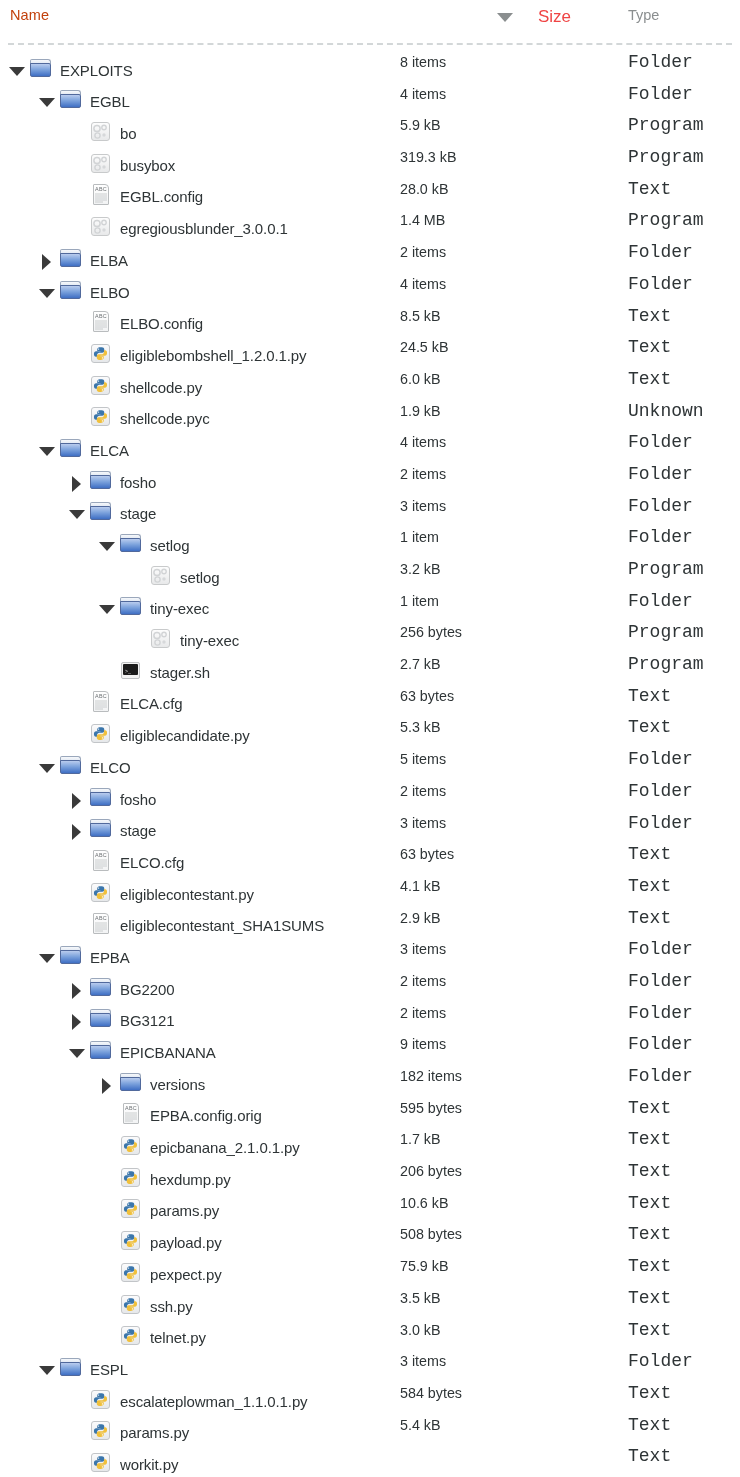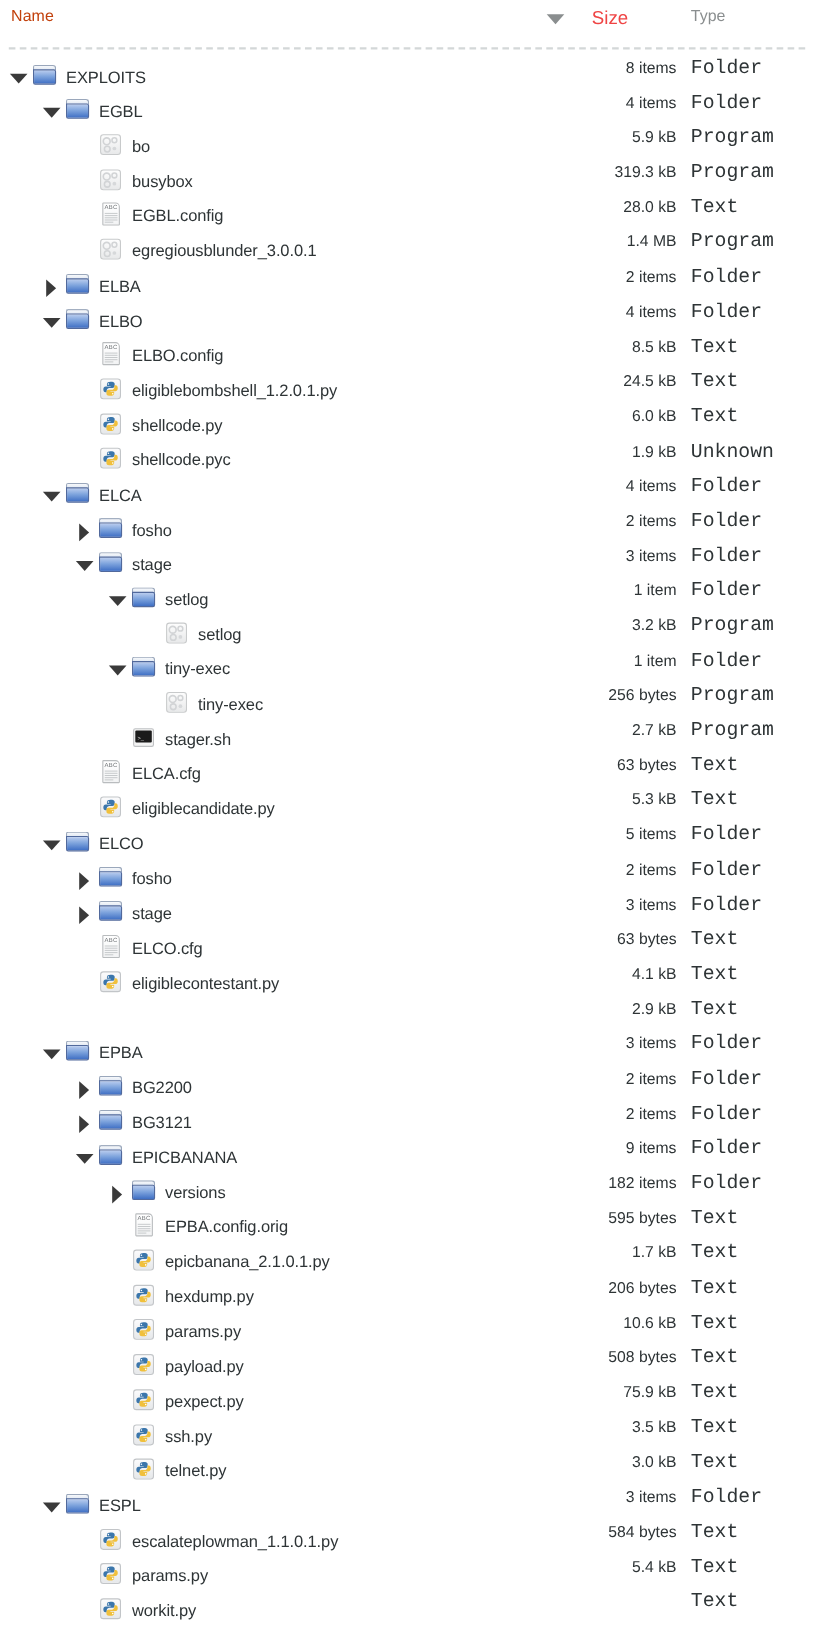--- a/index.html
+++ b/index.html
@@ -93,21 +93,20 @@
     white-space: nowrap;
     letter-spacing: -0.1px;
   }
   .row .size-cell {
     position: absolute;
     top: 0;
     left: 400px;
     width: 215px;
     height: 31.7px;
     line-height: 31.7px;
-    text-align: right;
     font-size: 14.3px;
     color: #2e3436;
     white-space: nowrap;
   }
   .row .type-cell {
     position: absolute;
     top: 0;
     left: 628px;
     height: 31.7px;
     line-height: 31.7px;
@@ -643,83 +642,99 @@
               <path d="M8.1 14.8c1.9 0 3.4-.7 3.4-2.2v-1.8H7.9v-0.5h4.8c1.4 0 2.3-1.1 2.3-2.8 0-1.7-.7-2.9-2.1-2.9h-1.2v1.8c0 1.4-1.2 2.5-2.6 2.5h-3c-1.2 0-2.1.9-2.1 2.1v1.6c0 1.3 1.1 2.2 2.5 2.2h1.6z" fill="#f0c03c"></path>
               <circle cx="10.1" cy="12.7" r="0.75" fill="#ffffff"></circle>
             </svg>
           </span>
           <span class="label">eligiblecontestant.py</span>
         </div>
         <div class="size-cell">4.1 kB</div>
         <div class="type-cell">Text</div>
       </div>
       <div class="row">
-        <div class="size-cell">2.9 kB</div>
-        <div class="type-cell">Text</div>
-      </div>
-      <div class="row">
-        <div class="name-cell" style="left:38px">
-          <span class="expander open"></span>
-          <span class="icon folder"></span>
-          <span class="label">EPBA</span>
-        </div>
-        <div class="size-cell">3 items</div>
-        <div class="type-cell">Folder</div>
-      </div>
-      <div class="row">
-        <div class="name-cell" style="left:68px">
-          <span class="expander closed"></span>
-          <span class="icon folder"></span>
-          <span class="label">BG2200</span>
-        </div>
-        <div class="size-cell">2 items</div>
-        <div class="type-cell">Folder</div>
-      </div>
-      <div class="row">
-        <div class="name-cell" style="left:68px">
-          <span class="expander closed"></span>
-          <span class="icon folder"></span>
-          <span class="label">BG3121</span>
-        </div>
-        <div class="size-cell">2 items</div>
-        <div class="type-cell">Folder</div>
-      </div>
-      <div class="row">
-        <div class="name-cell" style="left:68px">
-          <span class="expander open"></span>
-          <span class="icon folder"></span>
-          <span class="label">EPICBANANA</span>
-        </div>
-        <div class="size-cell">9 items</div>
-        <div class="type-cell">Folder</div>
-      </div>
-      <div class="row">
-        <div class="name-cell" style="left:98px">
-          <span class="expander closed"></span>
-          <span class="icon folder"></span>
-          <span class="label">versions</span>
-        </div>
-        <div class="size-cell">182 items</div>
-        <div class="type-cell">Folder</div>
-      </div>
-      <div class="row">
-        <div class="name-cell" style="left:98px">
+        <div class="name-cell" style="left:68px">
           <span class="expander none"></span>
           <span class="icon text">
             <span class="abc">ABC</span>
             <svg class="lines" viewBox="0 0 12 10" width="12" height="10">
               <g stroke="#c5c8ca" stroke-width="0.9">
                 <line x1="0" y1="1" x2="12" y2="1"></line>
                 <line x1="0" y1="3" x2="12" y2="3"></line>
                 <line x1="0" y1="5" x2="12" y2="5"></line>
                 <line x1="0" y1="7" x2="12" y2="7"></line>
                 <line x1="0" y1="9" x2="8" y2="9"></line>
               </g>
             </svg>
           </span>
+          <span class="label">eligiblecontestant_SHA1SUMS</span>
+        </div>
+        <div class="size-cell">2.9 kB</div>
+        <div class="type-cell">Text</div>
+      </div>
+      <div class="row">
+        <div class="name-cell" style="left:38px">
+          <span class="expander open"></span>
+          <span class="icon folder"></span>
+          <span class="label">EPBA</span>
+        </div>
+        <div class="size-cell">3 items</div>
+        <div class="type-cell">Folder</div>
+      </div>
+      <div class="row">
+        <div class="name-cell" style="left:68px">
+          <span class="expander closed"></span>
+          <span class="icon folder"></span>
+          <span class="label">BG2200</span>
+        </div>
+        <div class="size-cell">2 items</div>
+        <div class="type-cell">Folder</div>
+      </div>
+      <div class="row">
+        <div class="name-cell" style="left:68px">
+          <span class="expander closed"></span>
+          <span class="icon folder"></span>
+          <span class="label">BG3121</span>
+        </div>
+        <div class="size-cell">2 items</div>
+        <div class="type-cell">Folder</div>
+      </div>
+      <div class="row">
+        <div class="name-cell" style="left:68px">
+          <span class="expander open"></span>
+          <span class="icon folder"></span>
+          <span class="label">EPICBANANA</span>
+        </div>
+        <div class="size-cell">9 items</div>
+        <div class="type-cell">Folder</div>
+      </div>
+      <div class="row">
+        <div class="name-cell" style="left:98px">
+          <span class="expander closed"></span>
+          <span class="icon folder"></span>
+          <span class="label">versions</span>
+        </div>
+        <div class="size-cell">182 items</div>
+        <div class="type-cell">Folder</div>
+      </div>
+      <div class="row">
+        <div class="name-cell" style="left:98px">
+          <span class="expander none"></span>
+          <span class="icon text">
+            <span class="abc">ABC</span>
+            <svg class="lines" viewBox="0 0 12 10" width="12" height="10">
+              <g stroke="#c5c8ca" stroke-width="0.9">
+                <line x1="0" y1="1" x2="12" y2="1"></line>
+                <line x1="0" y1="3" x2="12" y2="3"></line>
+                <line x1="0" y1="5" x2="12" y2="5"></line>
+                <line x1="0" y1="7" x2="12" y2="7"></line>
+                <line x1="0" y1="9" x2="8" y2="9"></line>
+              </g>
+            </svg>
+          </span>
           <span class="label">EPBA.config.orig</span>
         </div>
         <div class="size-cell">595 bytes</div>
         <div class="type-cell">Text</div>
       </div>
       <div class="row">
         <div class="name-cell" style="left:98px">
           <span class="expander none"></span>
           <span class="icon python">
             <svg class="py" viewBox="0 0 16 16" width="15" height="15">

